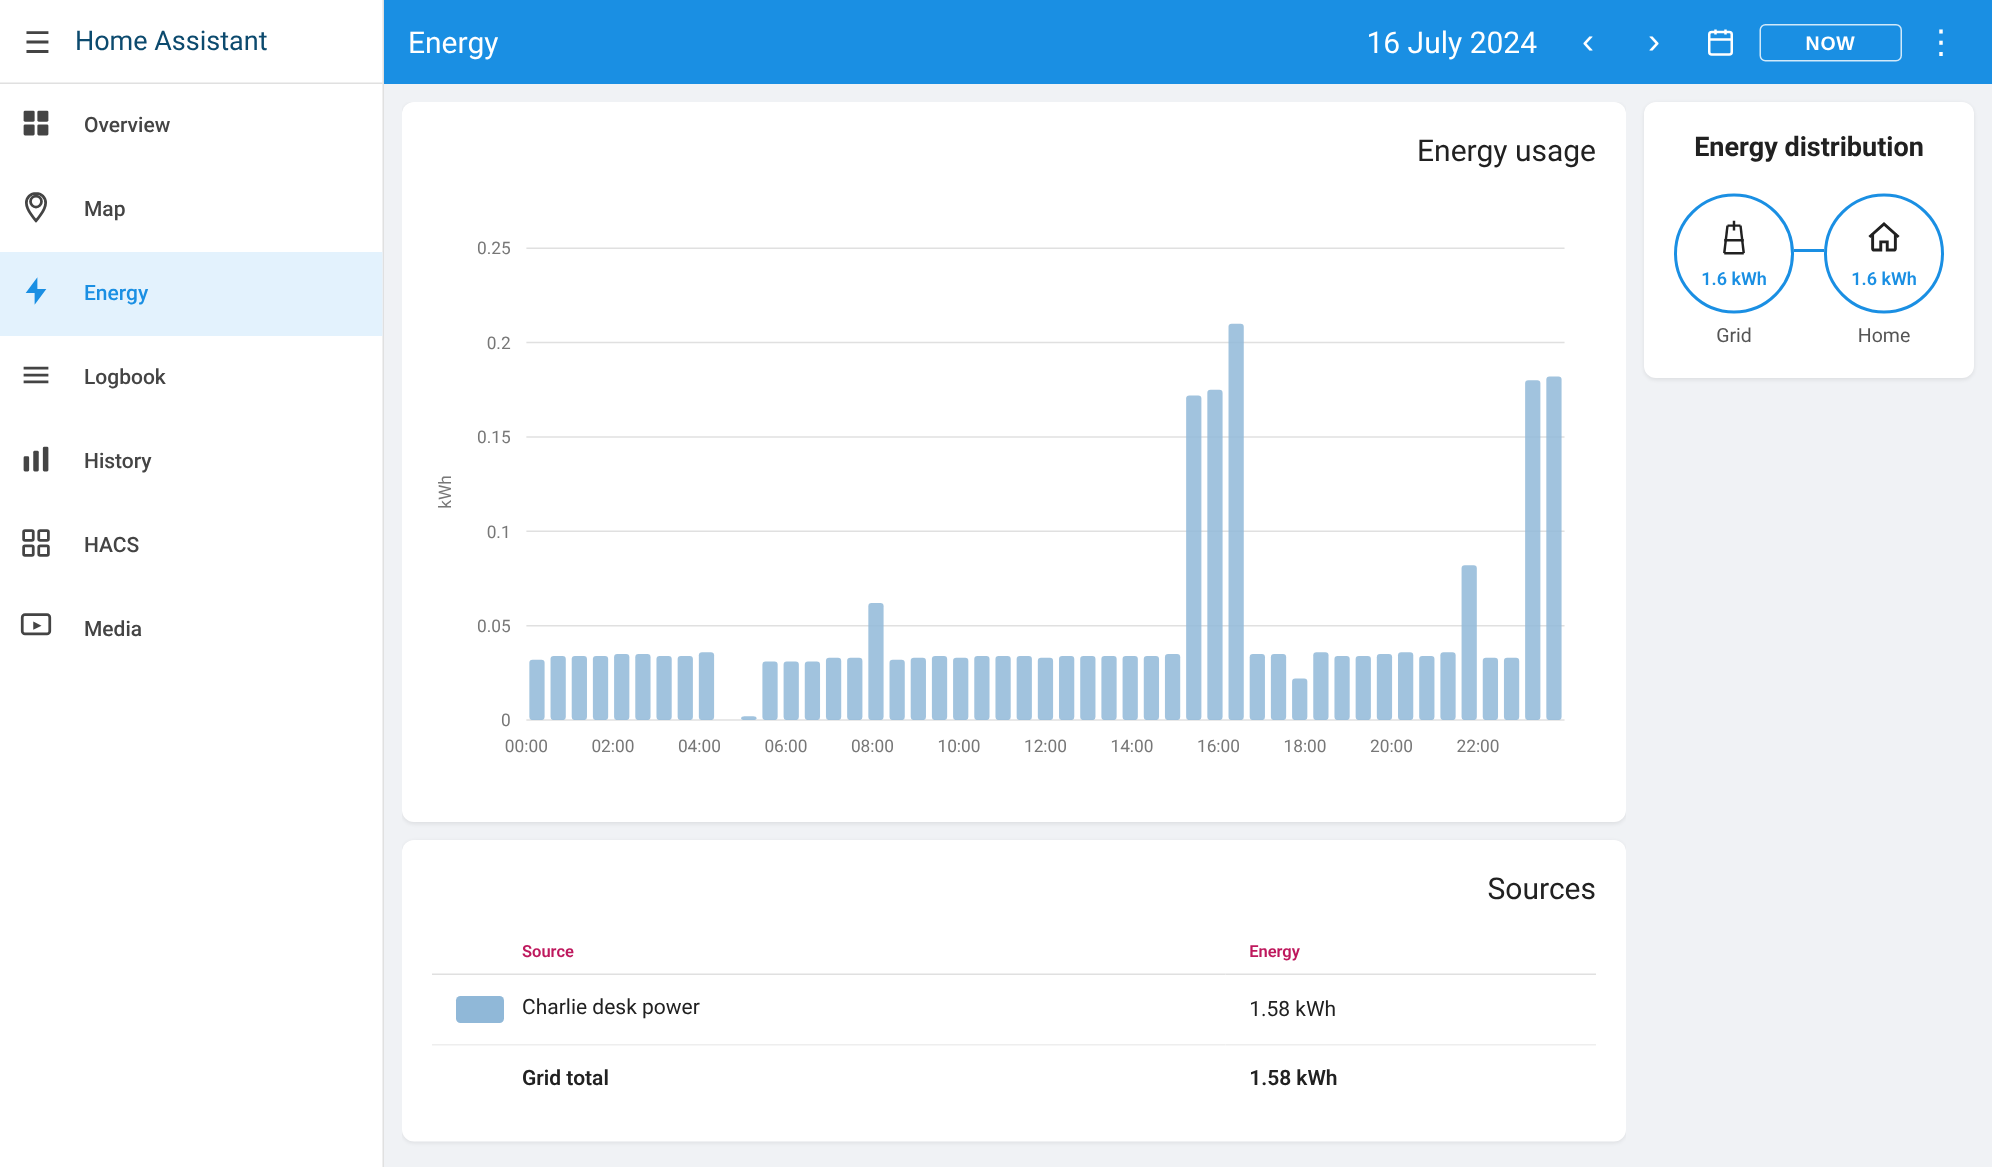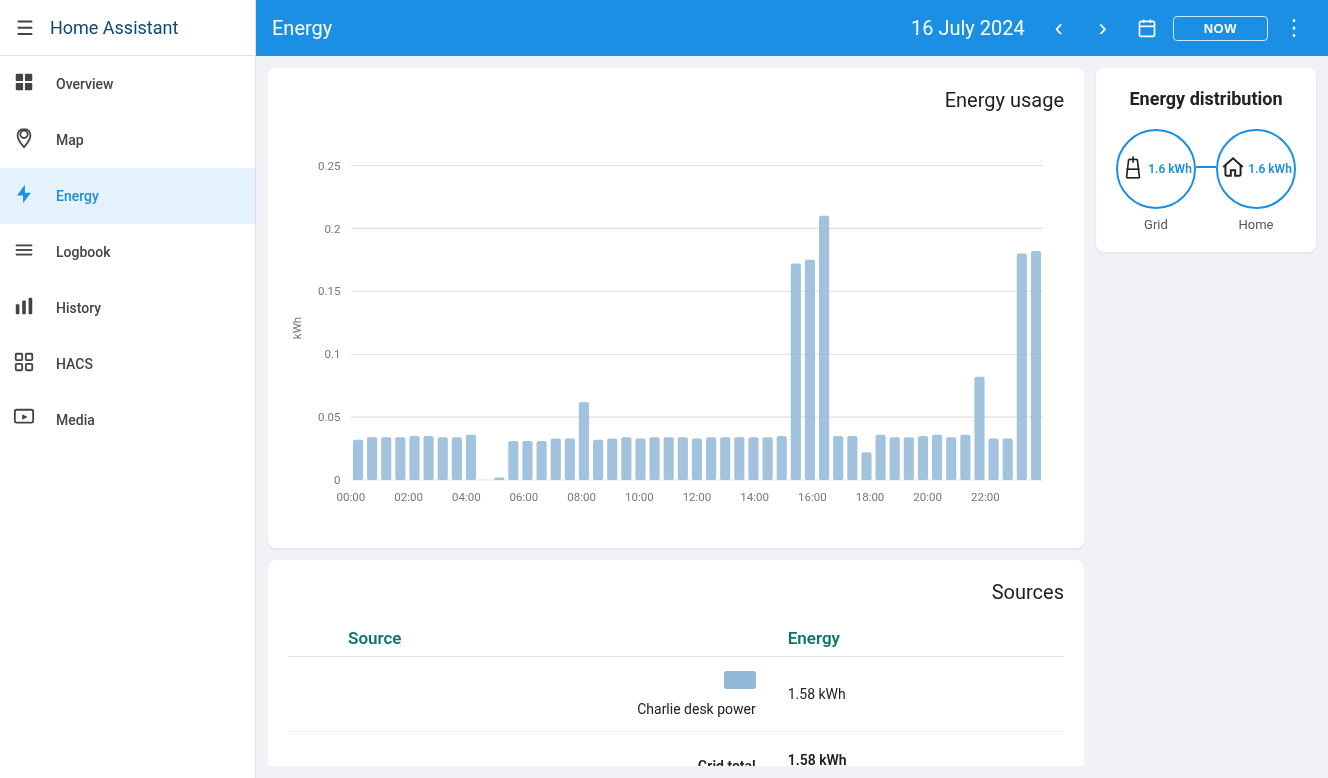--- a/index.html
+++ b/index.html
@@ -142,23 +142,23 @@
       height: 100%;
     }
 
     
     .sources-table {
       width: 100%;
       border-collapse: collapse;
     }
     .sources-table th {
       text-align: left;
-      font-size: 17px;
+      font-size: 11px;
       font-weight: 600;
-      color: #0f766e;
+      color: #be185d;
       padding: 8px 16px;
       border-bottom: 1px solid #e0e0e0;
     }
     .sources-table td {
       padding: 14px 16px;
       font-size: 14px;
       color: #212121;
     }
     .sources-table tr {
       border-bottom: 1px solid #eeeeee;
@@ -166,23 +166,22 @@
     .sources-table tr:last-child { border-bottom: none; }
     .source-color-box {
       width: 32px;
       height: 18px;
       border-radius: 3px;
       background: #90b8d8;
       display: inline-block;
     }
     .source-name-cell {
       display: flex;
-      align-items: flex-end;
+      align-items: flex-start;
       gap: 12px;
-      flex-direction: column;
     }
 
     
     #right-panel {
       width: 220px;
       min-width: 220px;
     }
     #energy-dist-card {
       background: #fff;
       border-radius: 8px;
@@ -211,21 +210,21 @@
       flex-direction: column;
       align-items: center;
       gap: 8px;
     }
     .dist-circle {
       width: 80px;
       height: 80px;
       border-radius: 50%;
       border: 2px solid #1a8fe3;
       display: flex;
-      flex-direction: row;
+      flex-direction: column;
       align-items: center;
       justify-content: center;
       gap: 2px;
     }
     .dist-circle-icon {
       font-size: 22px;
       color: #212121;
     }
     .dist-circle-value {
       font-size: 12px;

